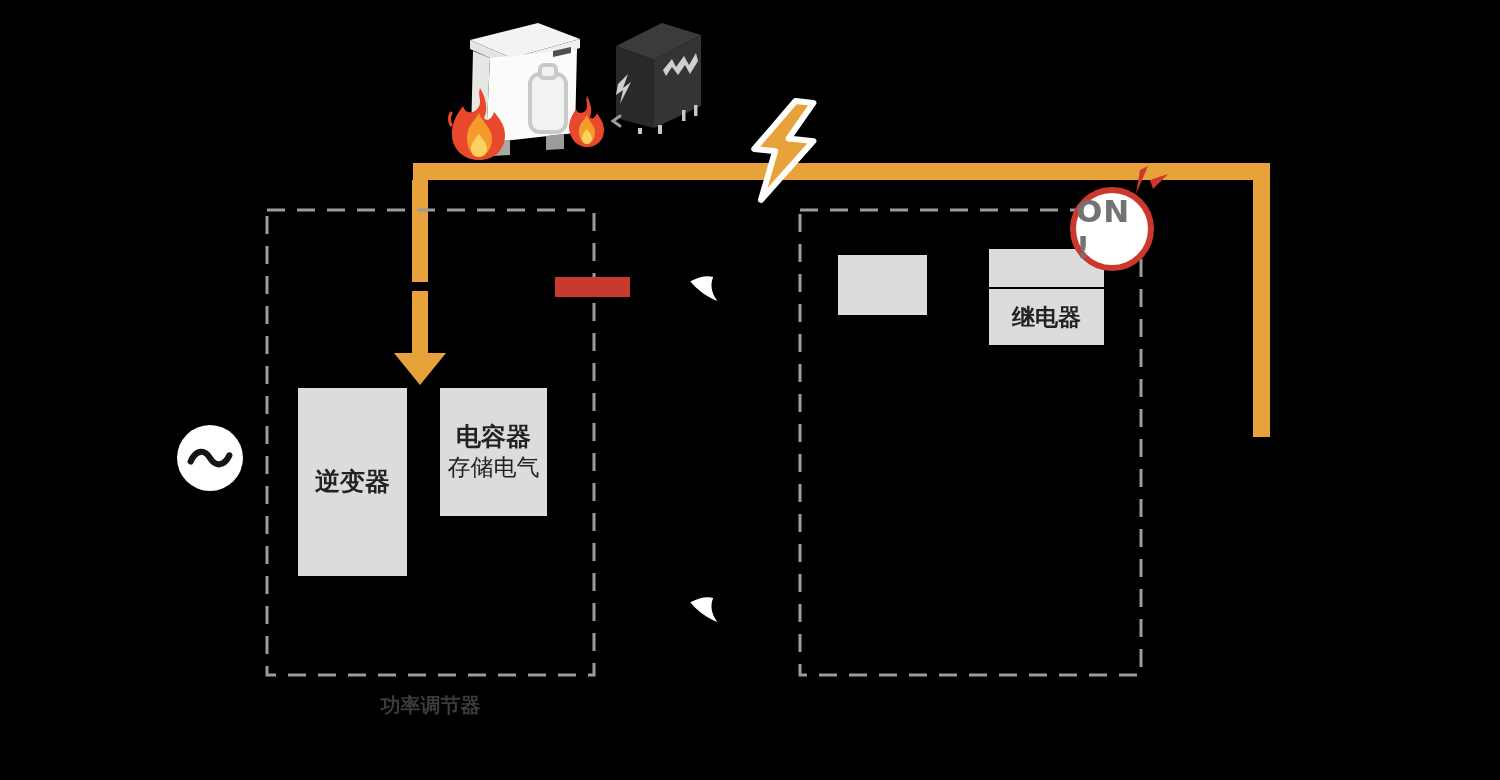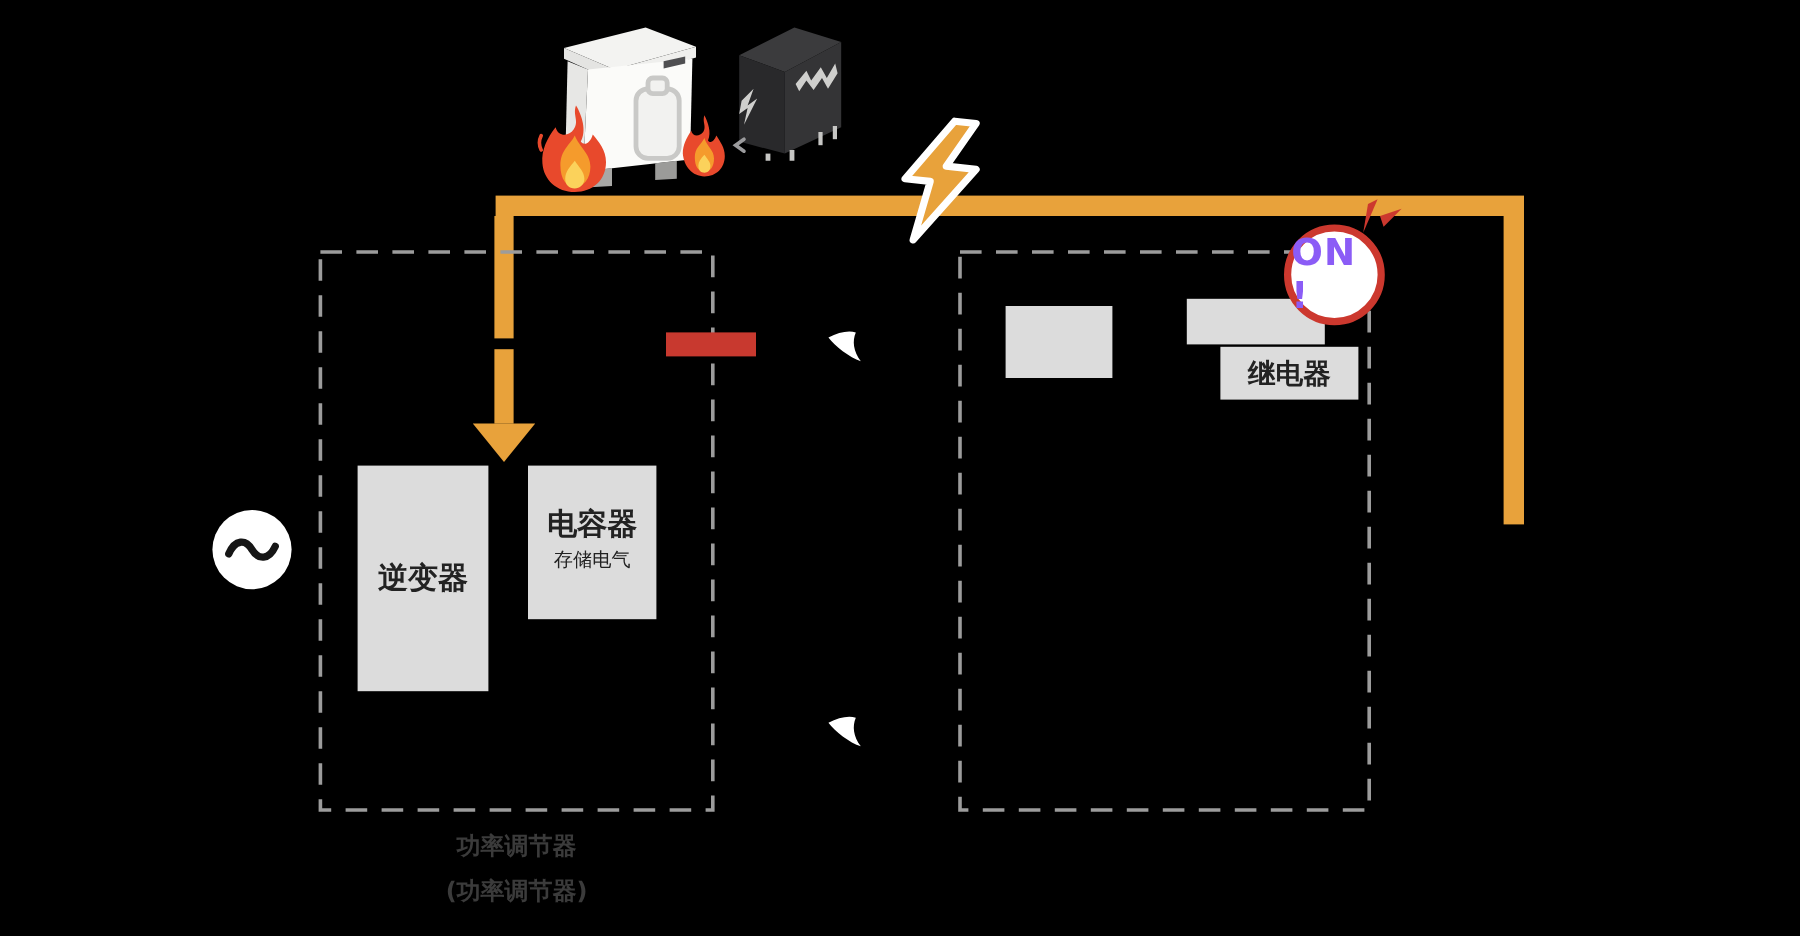--- a/index.html
+++ b/index.html
@@ -14,31 +14,31 @@
              border-top:32px solid #E8A23B;}
 
   
   .dashedbox{position:absolute;z-index:3;}
 
   
   .graybox{position:absolute;background:#DCDCDC;z-index:4;display:flex;
            flex-direction:column;align-items:center;justify-content:center;
            color:#222;text-align:center;}
   .lbl-bold{font-weight:bold;font-size:25px;line-height:30px;}
-  .lbl-reg{font-size:16px;line-height:30px;}
+  .lbl-reg{font-size:23px;line-height:30px;}
   .lbl-relay{font-weight:bold;font-size:23px;}
 
   .redbar{position:absolute;left:555px;top:277px;width:75px;height:20px;
           background:#C8392F;z-index:4;}
 
   
   .badge{position:absolute;left:1070px;top:187px;width:72px;height:72px;
          background:#fff;border:6px solid #CC382E;border-radius:50%;z-index:5;
          display:flex;align-items:center;justify-content:center;}
-  .badge-text{color:#8b5cf6;font-weight:bold;font-size:31px;letter-spacing:1px;}
+  .badge-text{color:#737373;font-weight:bold;font-size:31px;letter-spacing:1px;}
 
   
   .acsrc{position:absolute;left:177px;top:425px;width:66px;height:66px;
          background:#fff;border-radius:50%;z-index:4;
          display:flex;align-items:center;justify-content:center;}
 
   .caption{position:absolute;z-index:4;color:#3B3B3B;font-weight:bold;
            font-size:20px;line-height:37px;text-align:center;}
 
   .topart{position:absolute;z-index:5;}
@@ -67,21 +67,21 @@
 
   <div class="graybox" style="left:440px;top:388px;width:107px;height:128px;">
     <div class="lbl-bold">电容器</div>
     <div class="lbl-reg">存储电气</div>
   </div>
 
   <div class="graybox" style="left:838px;top:255px;width:89px;height:60px;"></div>
 
   <div class="graybox" style="left:989px;top:249px;width:115px;height:38px;"></div>
 
-  <div class="graybox" style="left:1017px;top:289px;width:115px;height:44px;">
+  <div class="graybox" style="left:989px;top:289px;width:115px;height:56px;">
     <div class="lbl-relay">继电器</div>
   </div>
 
   <div class="redbar"></div>
 
   <svg class="abs" style="left:690px;top:275px;z-index:2;" width="36" height="27" viewBox="0 0 34 26">
     <path d="M0,6 C8,2 16,0 22,2 C19,9 20,17 26,25 C17,22 5,13 0,6 Z" fill="#FFFFFF"></path>
   </svg>
   <svg class="abs" style="left:690px;top:596px;z-index:2;" width="36" height="27" viewBox="0 0 34 26">
     <path d="M0,6 C8,2 16,0 22,2 C19,9 20,17 26,25 C17,22 5,13 0,6 Z" fill="#FFFFFF"></path>
@@ -96,21 +96,20 @@
   </svg>
 
   <div class="acsrc">
     <svg width="58" height="58" viewBox="0 0 66 66">
       <path d="M11,37 C17,23 27,23 33,33 C39,43 49,43 55,30" stroke="#161616" stroke-width="7" fill="none" stroke-linecap="round"></path>
     </svg>
   </div>
 
   <div class="caption" style="left:267px;top:687px;width:327px;">
     <div>功率调节器</div>
-    <div>(功率调节器)</div>
   </div>
 
   <svg class="topart" style="left:438px;top:10px;" width="172" height="152" viewBox="0 0 172 152">
     <polygon points="32,30 100,13 142,29 74,48" fill="#F3F3F1"></polygon>
     <polygon points="32,30 32,39 74,58 74,48" fill="#E4E4E2"></polygon>
     <polygon points="74,48 142,29 142,38 74,58" fill="#EFEFED"></polygon>
     <polygon points="35,41 52,48 48,133 33,126" fill="#E7E7E5"></polygon>
     <polygon points="52,48 139,39 137,123 48,133" fill="#FBFBF9"></polygon>
     <polygon points="115,41 133,37 133,43 115,47" fill="#4F4F51"></polygon>
     <rect x="92" y="64" width="36" height="58" rx="10" fill="#F2F2F0" stroke="#C9C9C7" stroke-width="4"></rect>

